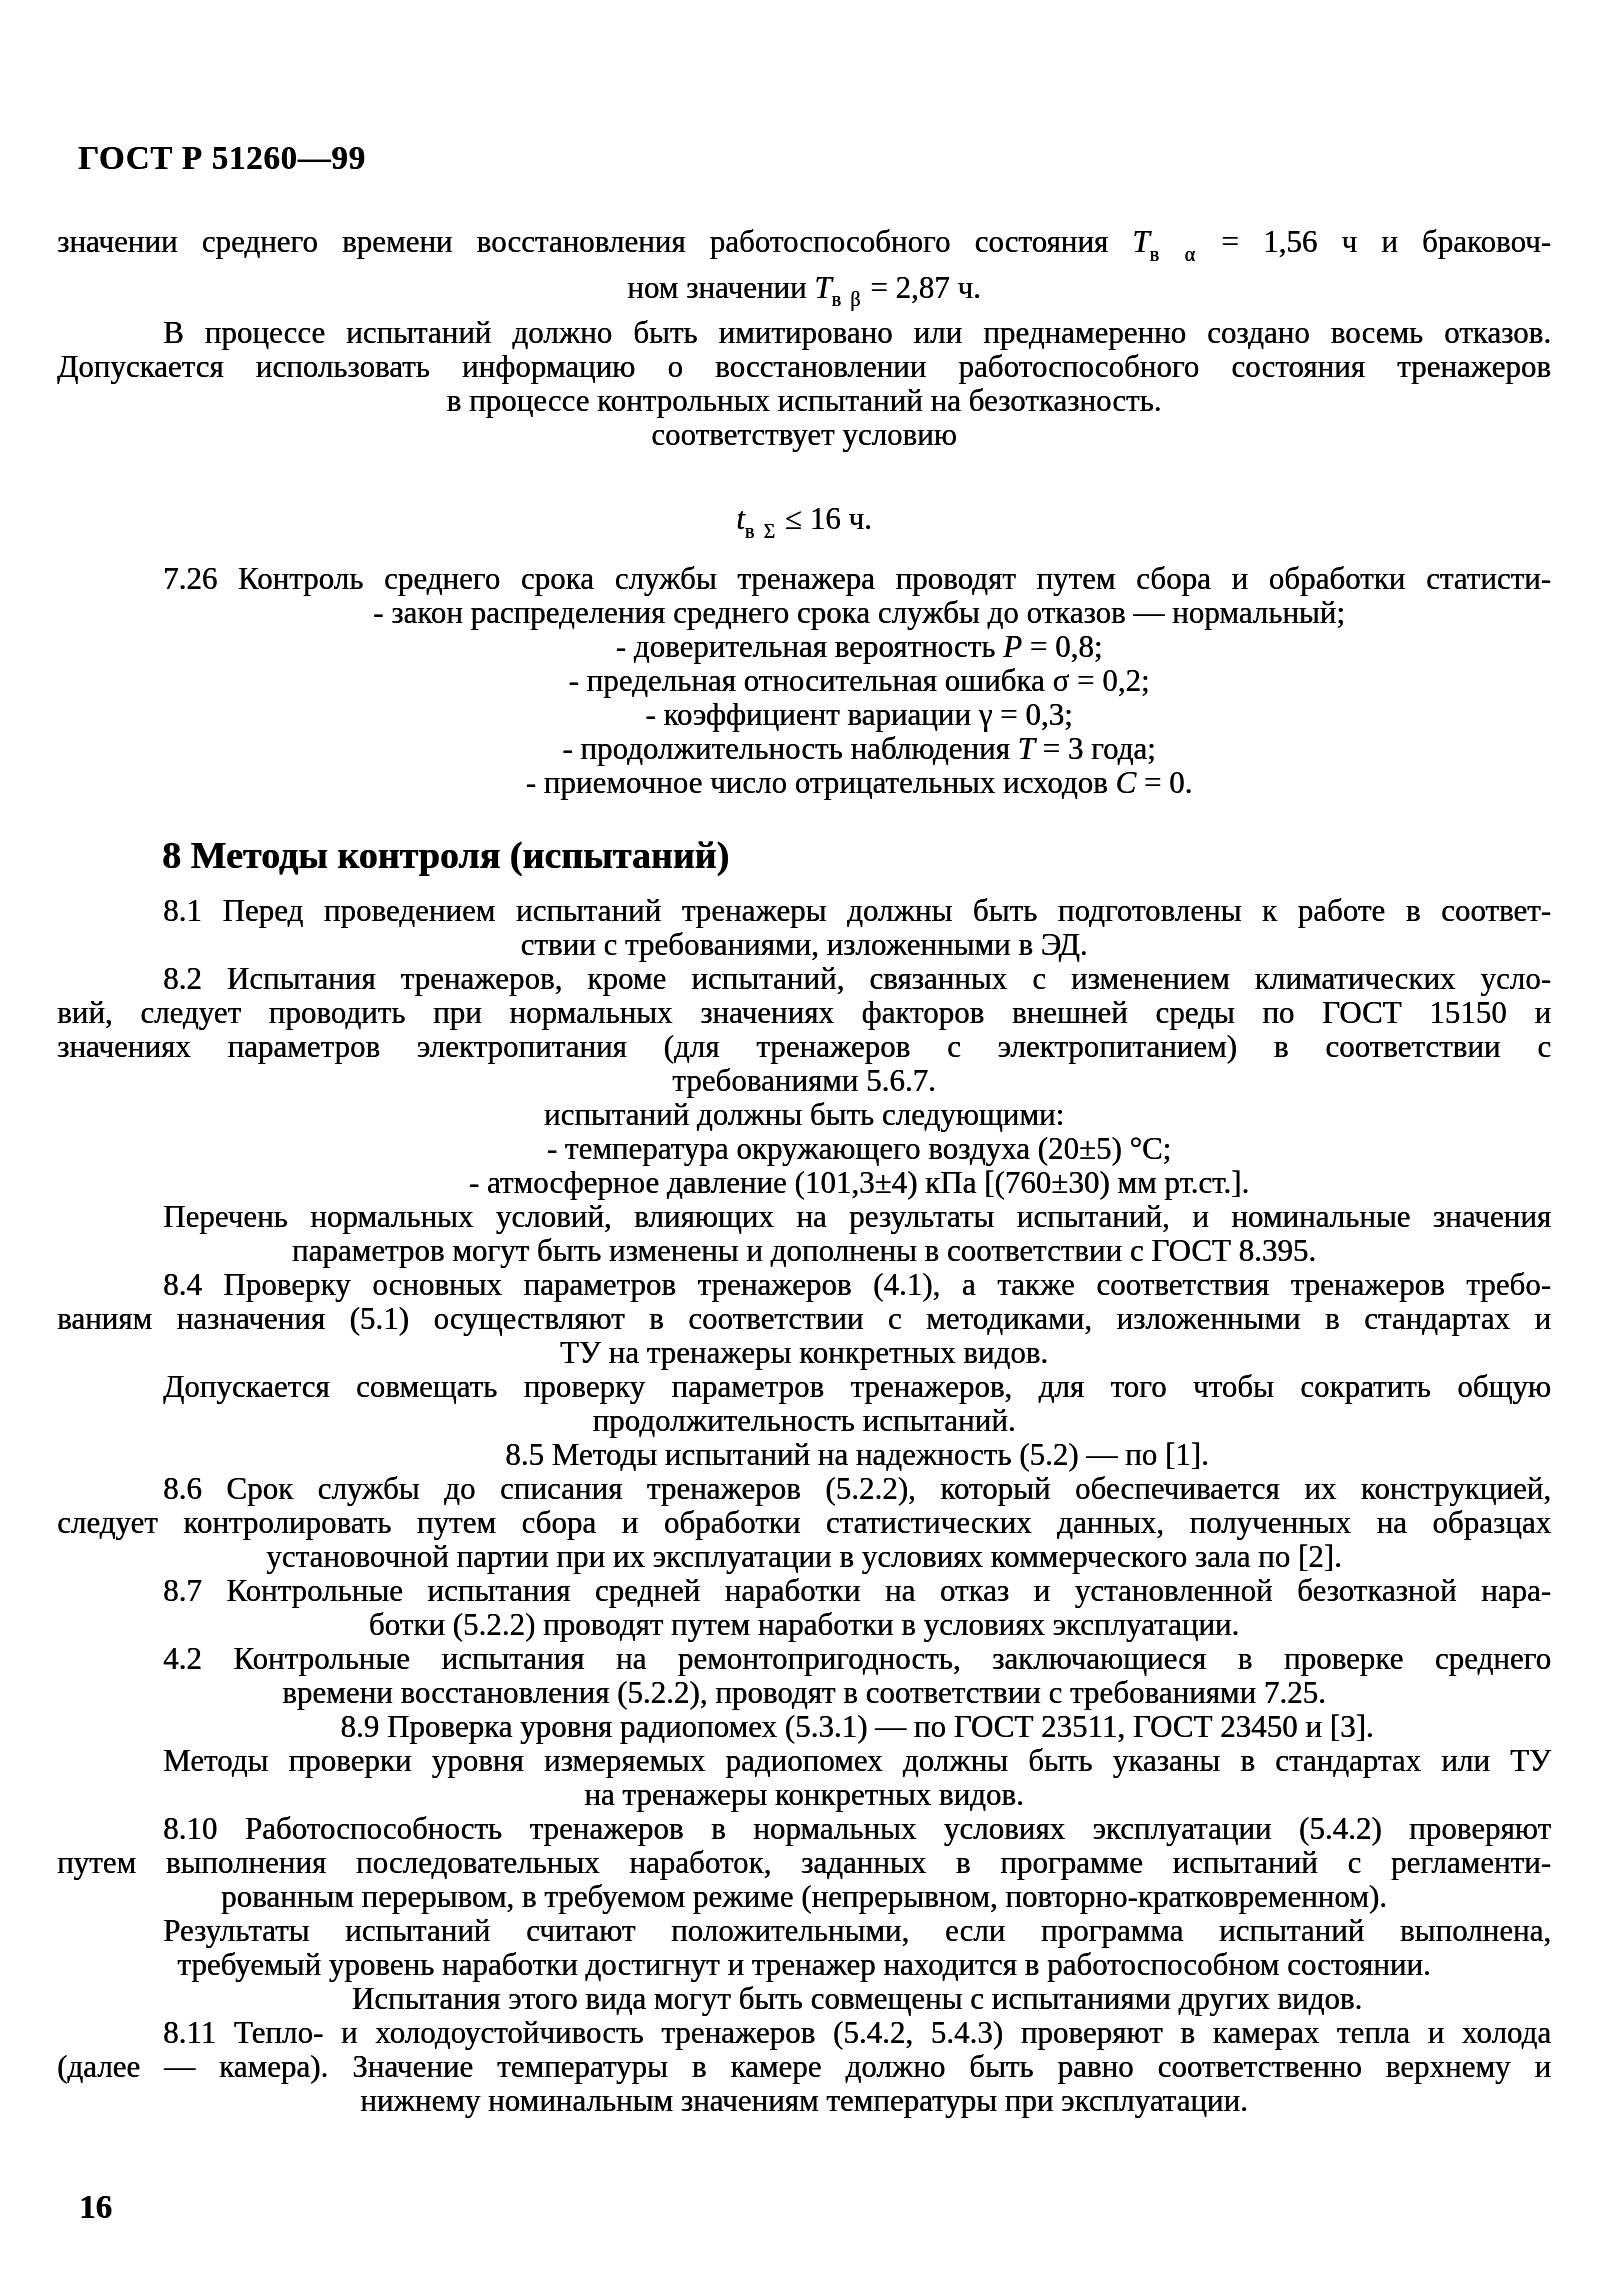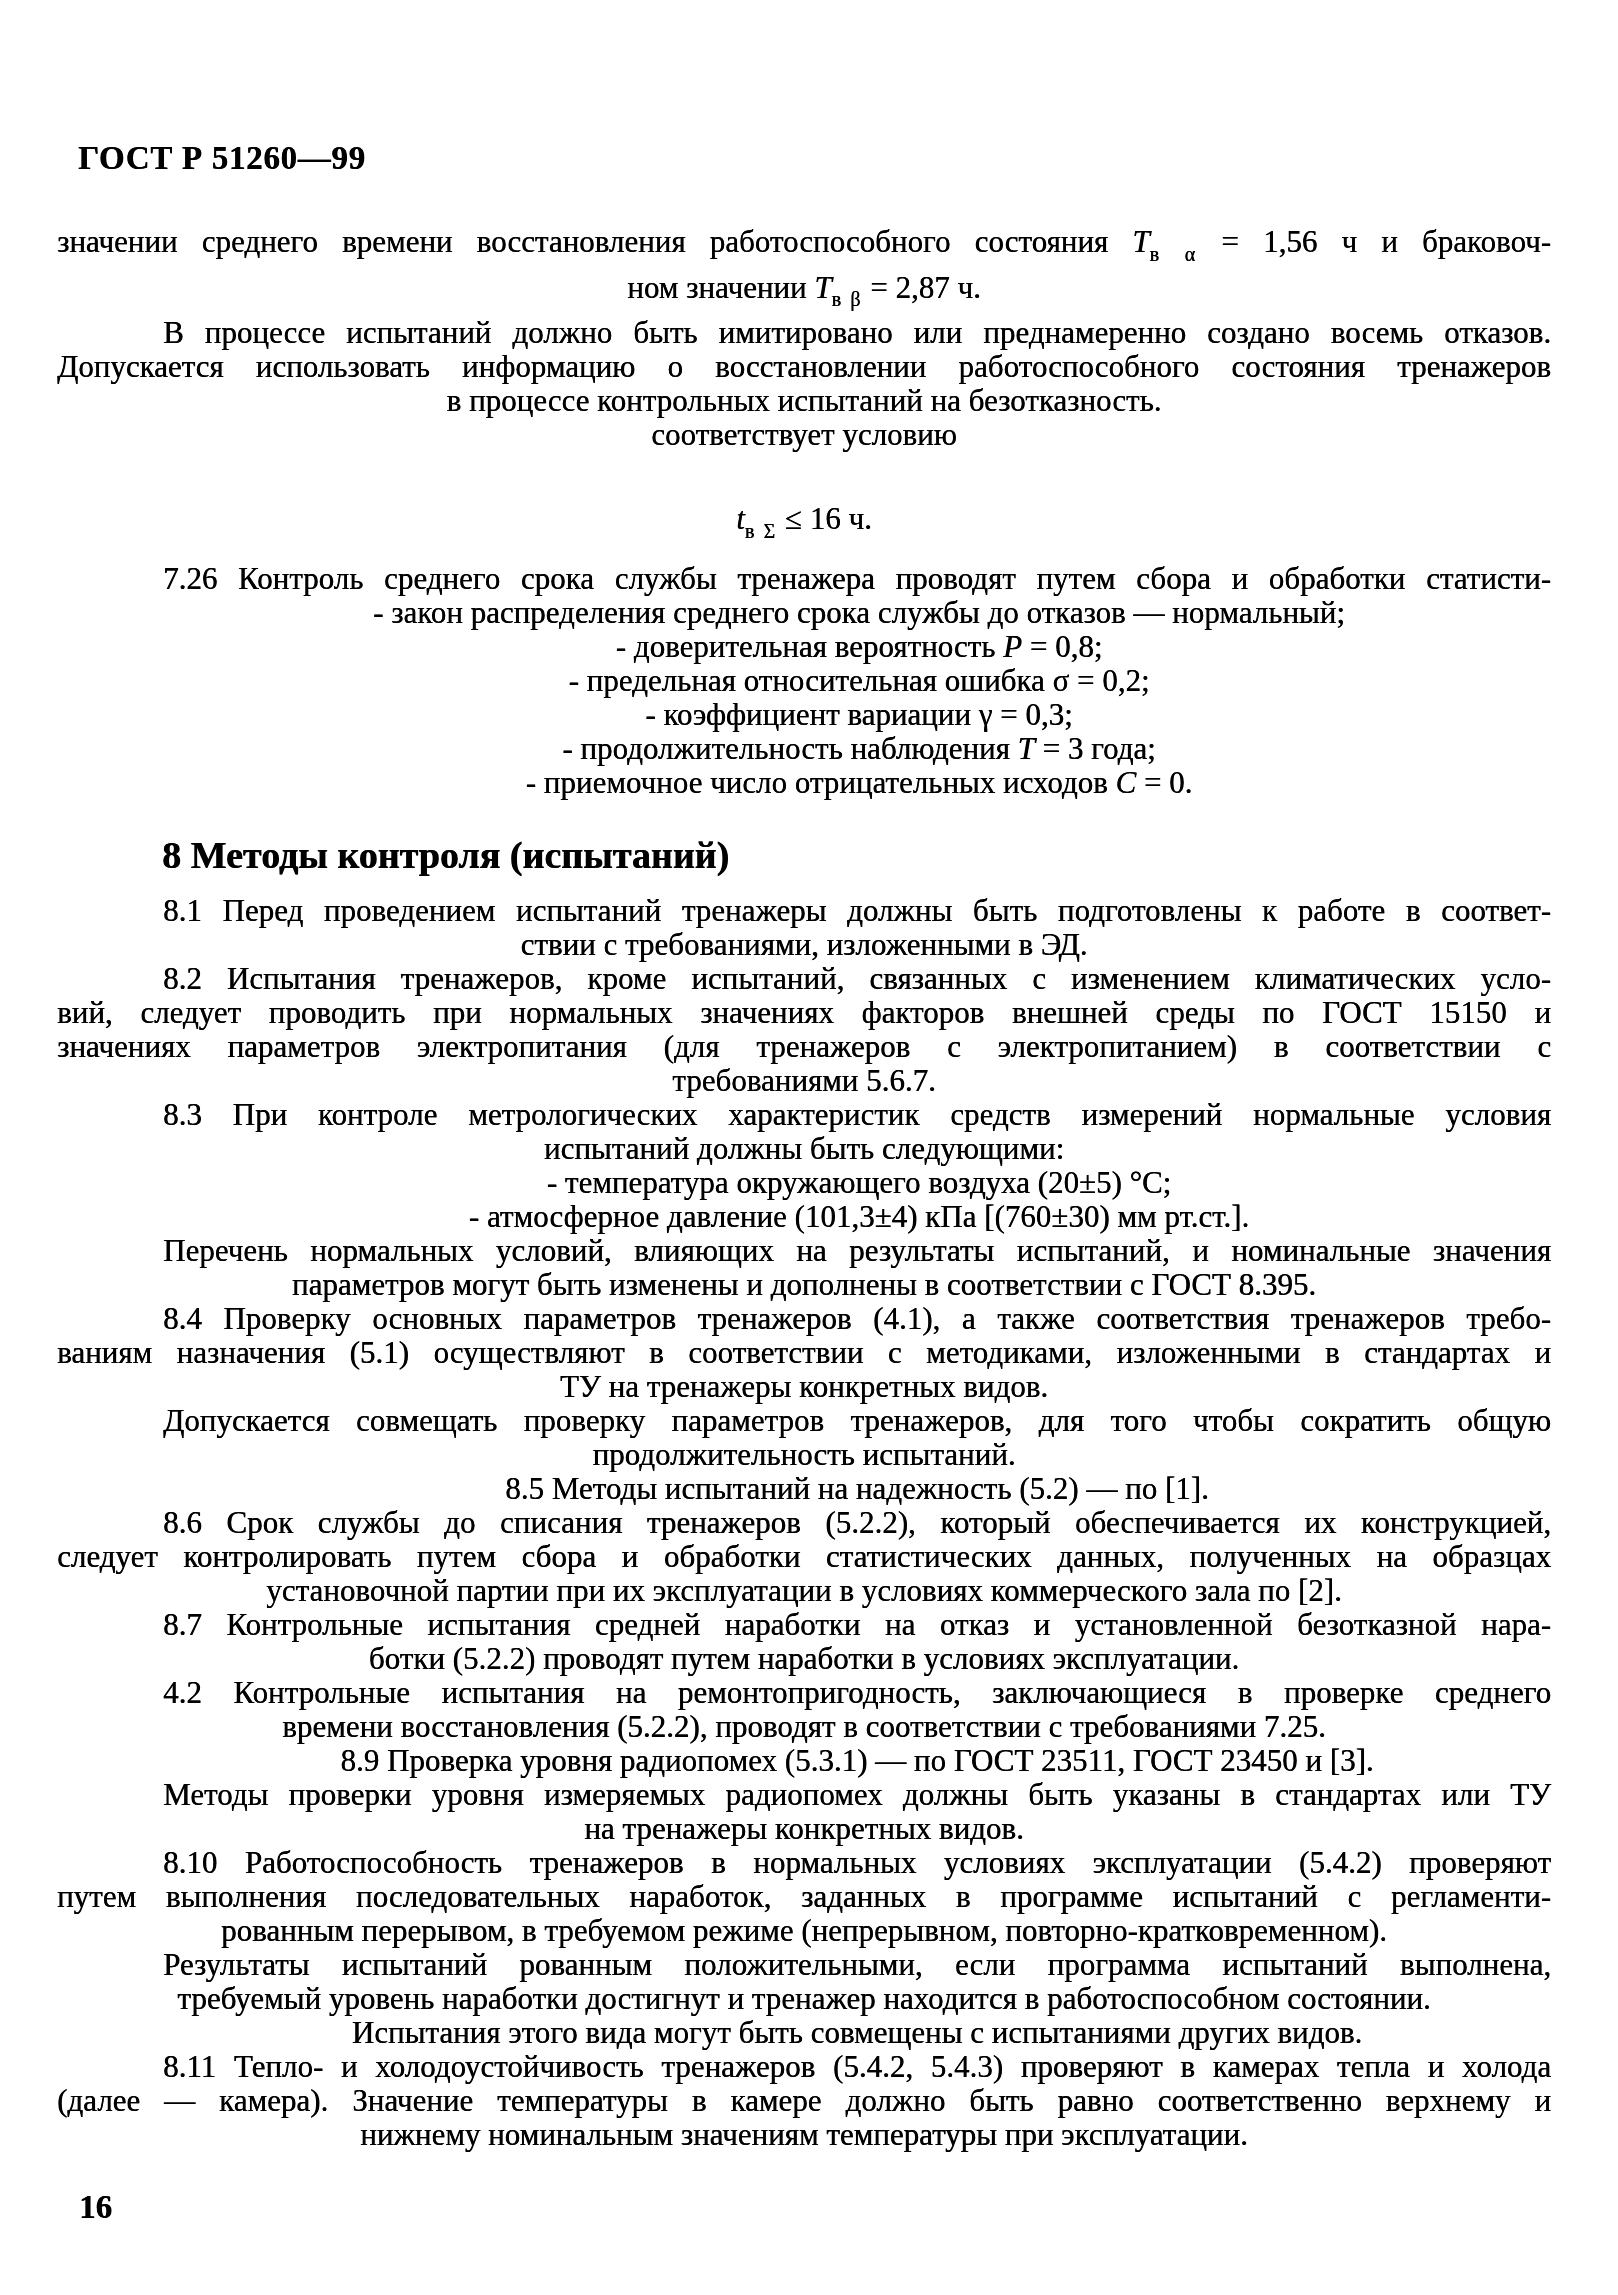--- a/index.html
+++ b/index.html
@@ -91,21 +91,20 @@
       <div class="line nj bullet"><span>- коэффициент вариации γ = 0,3;</span></div>
       <div class="line nj bullet"><span>- продолжительность наблюдения </span><span class="it">Т</span><span> = 3 года;</span></div>
       <div class="line nj bullet"><span>- приемочное число отрицательных исходов </span><span class="it">С</span><span> = 0.</span></div>
       <div class="heading"><span>8  Методы контроля (испытаний)</span></div>
       <div class="line ind"><span>8.1  Перед проведением испытаний тренажеры должны быть подготовлены к работе в соответ-</span></div>
       <div class="line nj"><span>ствии с требованиями, изложенными в ЭД.</span></div>
       <div class="line ind"><span>8.2  Испытания тренажеров, кроме испытаний, связанных с изменением климатических усло-</span></div>
       <div class="line"><span>вий, следует проводить при нормальных значениях факторов внешней среды по ГОСТ 15150 и</span></div>
       <div class="line"><span>значениях параметров электропитания (для тренажеров с электропитанием) в соответствии с</span></div>
       <div class="line nj"><span>требованиями 5.6.7.</span></div>
-      <div class="line ind"><span>8.3  При контроле метрологических характеристик средств измерений нормальные условия</span></div>
       <div class="line nj"><span>испытаний должны быть следующими:</span></div>
       <div class="line nj bullet"><span>- температура окружающего воздуха (20±5) °С;</span></div>
       <div class="line nj bullet"><span>- атмосферное давление (101,3±4) кПа [(760±30) мм рт.ст.].</span></div>
       <div class="line ind"><span>Перечень нормальных условий, влияющих на результаты испытаний, и номинальные значения</span></div>
       <div class="line nj"><span>параметров могут быть изменены и дополнены в соответствии с ГОСТ 8.395.</span></div>
       <div class="line ind"><span>8.4  Проверку основных параметров тренажеров (4.1), а также соответствия тренажеров требо-</span></div>
       <div class="line"><span>ваниям назначения (5.1) осуществляют в соответствии с методиками, изложенными в стандартах и</span></div>
       <div class="line nj"><span>ТУ на тренажеры конкретных видов.</span></div>
       <div class="line ind"><span>Допускается совмещать проверку параметров тренажеров, для того чтобы сократить общую</span></div>
       <div class="line nj"><span>продолжительность испытаний.</span></div>
@@ -116,21 +115,21 @@
       <div class="line ind"><span>8.7  Контрольные испытания средней наработки на отказ и установленной безотказной нара-</span></div>
       <div class="line nj"><span>ботки (5.2.2) проводят путем наработки в условиях эксплуатации.</span></div>
       <div class="line ind"><span>4.2  Контрольные испытания на ремонтопригодность, заключающиеся в проверке среднего</span></div>
       <div class="line nj"><span>времени восстановления (5.2.2), проводят в соответствии с требованиями 7.25.</span></div>
       <div class="line nj ind"><span>8.9  Проверка уровня радиопомех (5.3.1) — по ГОСТ 23511, ГОСТ 23450 и [3].</span></div>
       <div class="line ind"><span>Методы проверки уровня измеряемых радиопомех должны быть указаны в стандартах или ТУ</span></div>
       <div class="line nj"><span>на тренажеры конкретных видов.</span></div>
       <div class="line ind"><span>8.10  Работоспособность тренажеров в нормальных условиях эксплуатации (5.4.2) проверяют</span></div>
       <div class="line"><span>путем выполнения последовательных наработок, заданных в программе испытаний с регламенти-</span></div>
       <div class="line nj"><span>рованным перерывом, в требуемом режиме (непрерывном, повторно-кратковременном).</span></div>
-      <div class="line ind"><span>Результаты испытаний рованным положительными, если программа испытаний выполнена,</span></div>
+      <div class="line ind"><span>Результаты испытаний считают положительными, если программа испытаний выполнена,</span></div>
       <div class="line nj"><span>требуемый уровень наработки достигнут и тренажер находится в работоспособном состоянии.</span></div>
       <div class="line nj ind"><span>Испытания этого вида могут быть совмещены с испытаниями других видов.</span></div>
       <div class="line ind"><span>8.11  Тепло- и холодоустойчивость тренажеров (5.4.2, 5.4.3) проверяют в камерах тепла и холода</span></div>
       <div class="line"><span>(далее — камера). Значение температуры в камере должно быть равно соответственно верхнему и</span></div>
       <div class="line nj"><span>нижнему номинальным значениям температуры при эксплуатации.</span></div>
     </div>
 
   <div class="page-num">16</div>
 </div>
 

